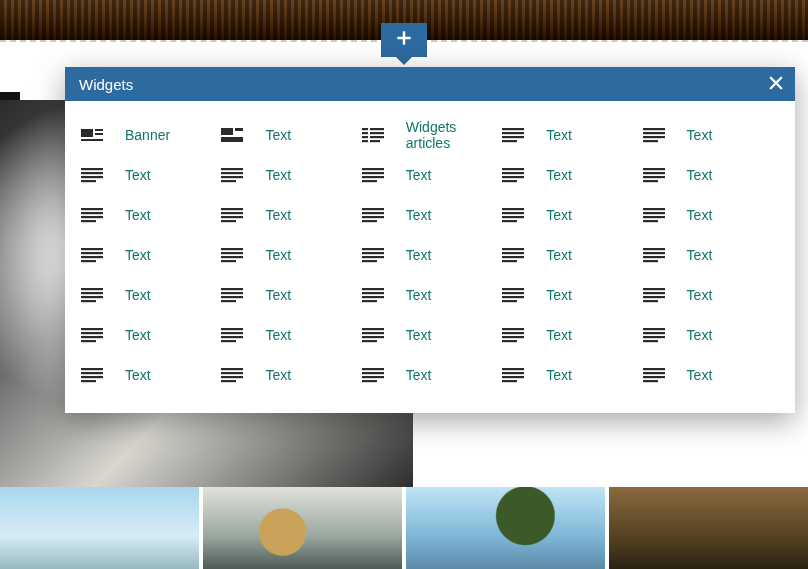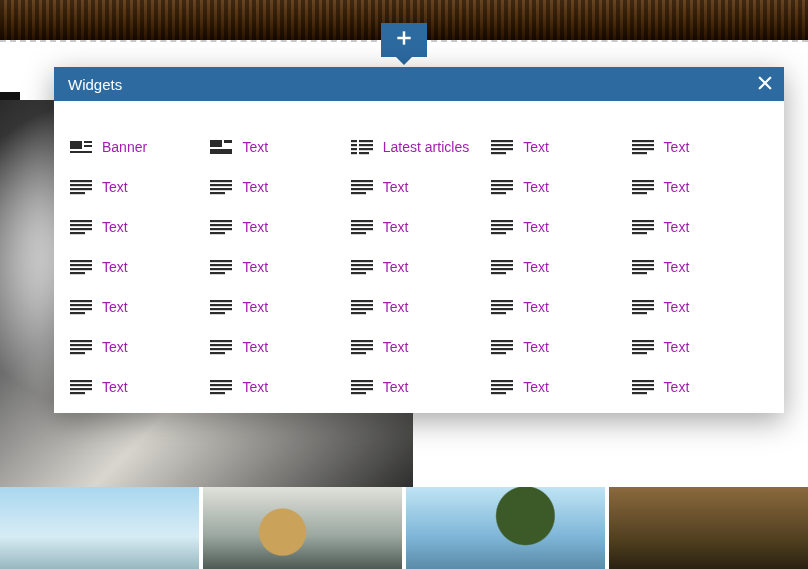--- a/index.html
+++ b/index.html
@@ -48,41 +48,41 @@
     align-items:center; justify-content:center; color:#fff; cursor:pointer;
   }
   .plus-btn::after {
     content:""; position:absolute; top:100%; left:50%; transform:translateX(-50%);
     border:8px solid transparent; border-top-color:#2c6aa0;
   }
   .plus-btn svg { width:20px; height:20px; }
 
   
   .panel {
-    position:absolute; left:54px; top:67px; width:730px;
+    position:absolute; left:65px; top:67px; width:730px;
     background:#fff; box-shadow:0 8px 28px rgba(0,0,0,.35);
   }
   .panel-header {
     background:#2c6aa0; color:#fff; height:34px;
     display:flex; align-items:center; justify-content:space-between;
     padding:0 10px 0 14px; font-size:15px;
   }
   .panel-header .close { cursor:pointer; display:flex; align-items:center; }
   .panel-header .close svg { width:18px; height:18px; }
 
   .grid {
     display:grid;
     grid-template-columns: repeat(5, 1fr);
     padding:14px 14px 18px 14px;
     column-gap:0;
   }
   .cell {
-    display:flex; align-items:flex-end; gap:10px;
+    display:flex; align-items:center; gap:22px;
     height:40px; cursor:pointer; padding-left:2px;
-    font-size:14px; color:#a21caf;
+    font-size:14px; color:#0f766e;
   }
   .cell .ic { width:22px; height:16px; flex:0 0 22px; display:flex; align-items:center; justify-content:center; }
   .cell .ic svg { width:22px; height:16px; }
 
 </style>
 </head>
 <body>
 
 <div class="bg-strip"></div>
 <div class="bg-dashed"></div>
@@ -142,21 +142,21 @@
           </svg>
         </span>
         <span>Text</span>
       </div>
       <div class="cell">
         <span class="ic">
           <svg viewBox="0 0 22 16">
             <use href="#ic-articles"></use>
           </svg>
         </span>
-        <span>Latest articles</span>
+        <span>Widgets articles</span>
       </div>
       <div class="cell">
         <span class="ic">
           <svg viewBox="0 0 22 16">
             <use href="#ic-text"></use>
           </svg>
         </span>
         <span>Text</span>
       </div>
       <div class="cell">

